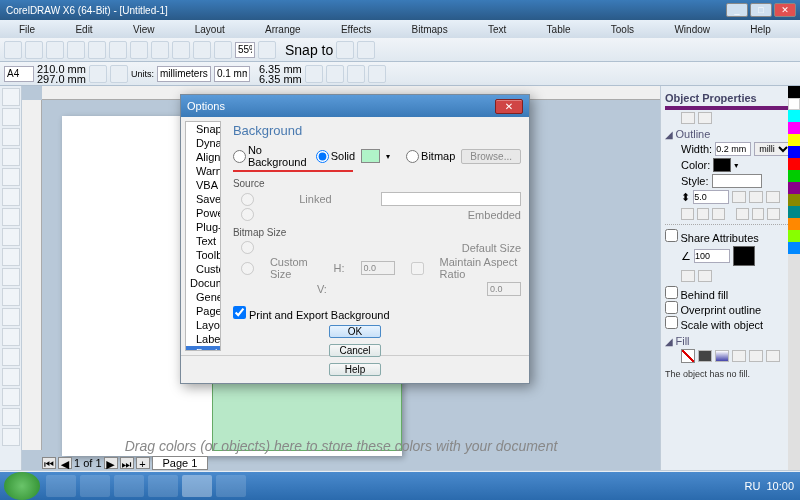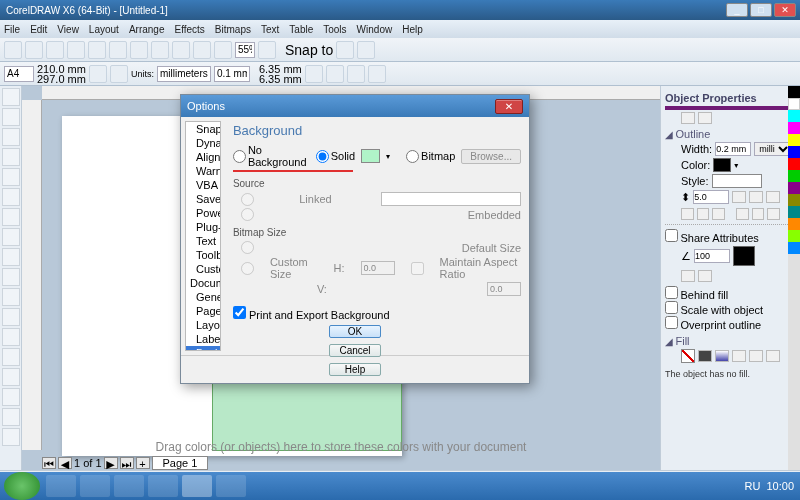--- a/index.html
+++ b/index.html
@@ -1,21 +1,21 @@
 <!DOCTYPE html>
 <html><head>
 <meta charset="utf-8">
 <style>
 * { margin:0; padding:0; box-sizing:border-box; font-family:Tahoma,sans-serif; font-size:11px; }
 body { background:#d4e5f7; width:800px; height:500px; overflow:hidden; position:relative; }
 .titlebar { height:20px; background:linear-gradient(#3a7ab8,#2a5a88); color:#fff; display:flex; align-items:center; padding:0 4px; }
 .titlebar .t { flex:1; padding-left:2px; font-size:10px; }
 .winbtn { width:22px; height:14px; margin-left:2px; background:#d0e0f0; border:1px solid #888; border-radius:2px; text-align:center; line-height:12px; font-size:9px; cursor:pointer; }
 .winbtn.x { background:#e05050; color:#fff; }
-.menubar { height:18px; background:linear-gradient(#e8f0f8,#d0dce8); display:flex; align-items:center; padding:0 4px; }
+.menubar { height:18px; background:linear-gradient(#e8f0f8,#d0dce8); display:flex; align-items:center; padding:0 19px;justify-content:space-between; }
 .menubar span { margin-right:10px; font-size:10px; color:#222; cursor:pointer; }
 .toolbar1,.toolbar2 { height:24px; background:linear-gradient(#f0f4f8,#e0e8f0); border-bottom:1px solid #b0c0d0; display:flex; align-items:center; padding:0 4px; gap:3px; }
 .tbtn { width:18px; height:18px; background:#e8eef4; border:1px solid #c8d4e0; border-radius:2px; cursor:pointer; }
 .tsel { height:16px; border:1px solid #aab; background:#fff; font-size:10px; padding:0 2px; }
 .workspace { position:absolute; top:86px; left:0; right:0; bottom:30px; display:flex; }
 .tooll { width:22px; background:#e8eef4; border-right:1px solid #c0ccd8; display:flex; flex-direction:column; gap:2px; padding:2px; }
 .tooll div { width:18px; height:18px; background:#f0f4f8; border:1px solid #ccd4dc; cursor:pointer; }
 .canvas { flex:1; background:#b8c8d8; position:relative; overflow:hidden; }
 .ruler-h { position:absolute; top:0; left:20px; right:0; height:14px; background:#f0f0f0; border-bottom:1px solid #aaa; font-size:8px; }
 .ruler-v { position:absolute; top:14px; left:0; width:20px; bottom:20px; background:#f0f0f0; border-right:1px solid #aaa; }
@@ -158,21 +158,21 @@
     <div class="colorbar"></div>
     <div class="pagenav">
       <div class="nb">⏮</div>
       <div class="nb">◀</div>
       <span>1 of 1</span>
       <div class="nb">▶</div>
       <div class="nb">⏭</div>
       <div class="nb">+</div>
       <div style="background:#fff;border:1px solid #888;padding:0 10px">Page 1</div>
     </div>
-    <div style="position:absolute;bottom:16px;left:0;right:0;text-align:center;font-size:12px;color:#888;">Drag colors (or objects) here to store these colors with your document</div>
+    <div style="position:absolute;bottom:16px;left:0;right:0;text-align:center;font-size:14px;color:#888;font-style:italic">Drag colors (or objects) here to store these colors with your document</div>
   </div>
   <div class="panel-r">
     <div class="hdr">Object Properties</div>
     <div class="row">
         <div class="mini"></div>
         <div class="mini"></div>
       </div>
     <div class="sub">◢ <span>Outline</span></div>
     <div class="row">
         <span>Width:</span>
@@ -209,22 +209,22 @@
     <div class="row">
         <span>∠</span>
         <input type="text" value="100" style="">
         <div class="sw" style="width:22px;height:20px"></div>
       </div>
     <div class="row" style="margin-top:4px">
       <div class="mini"></div>
         <div class="mini"></div>
     </div>
     <div style="font-size:9px;margin-top:4px"><input type="checkbox" style=""> <span>Behind fill</span></div>
+    <div style="font-size:9px"><input type="checkbox" style=""> <span>Overprint outline</span></div>
     <div style="font-size:9px"><input type="checkbox" style=""> <span>Scale with object</span></div>
-    <div style="font-size:9px"><input type="checkbox" style=""> <span>Overprint outline</span></div>
     <div class="sub">◢ <span>Fill</span></div>
     <div class="row">
         <div style="width:14px;height:14px;border:1px solid #888;background:linear-gradient(45deg,#fff 45%,#d00 45%,#d00 55%,#fff 55%)"></div>
       <div class="mini" style="background:#444"></div>
       <div class="mini" style="background:linear-gradient(#fff,#44a)"></div>
       <div class="mini"></div>
       <div class="mini"></div>
       <div class="mini"></div>
     </div>
     <div style="font-size:9px;margin-top:6px;color:#333">The object has no fill.</div>

